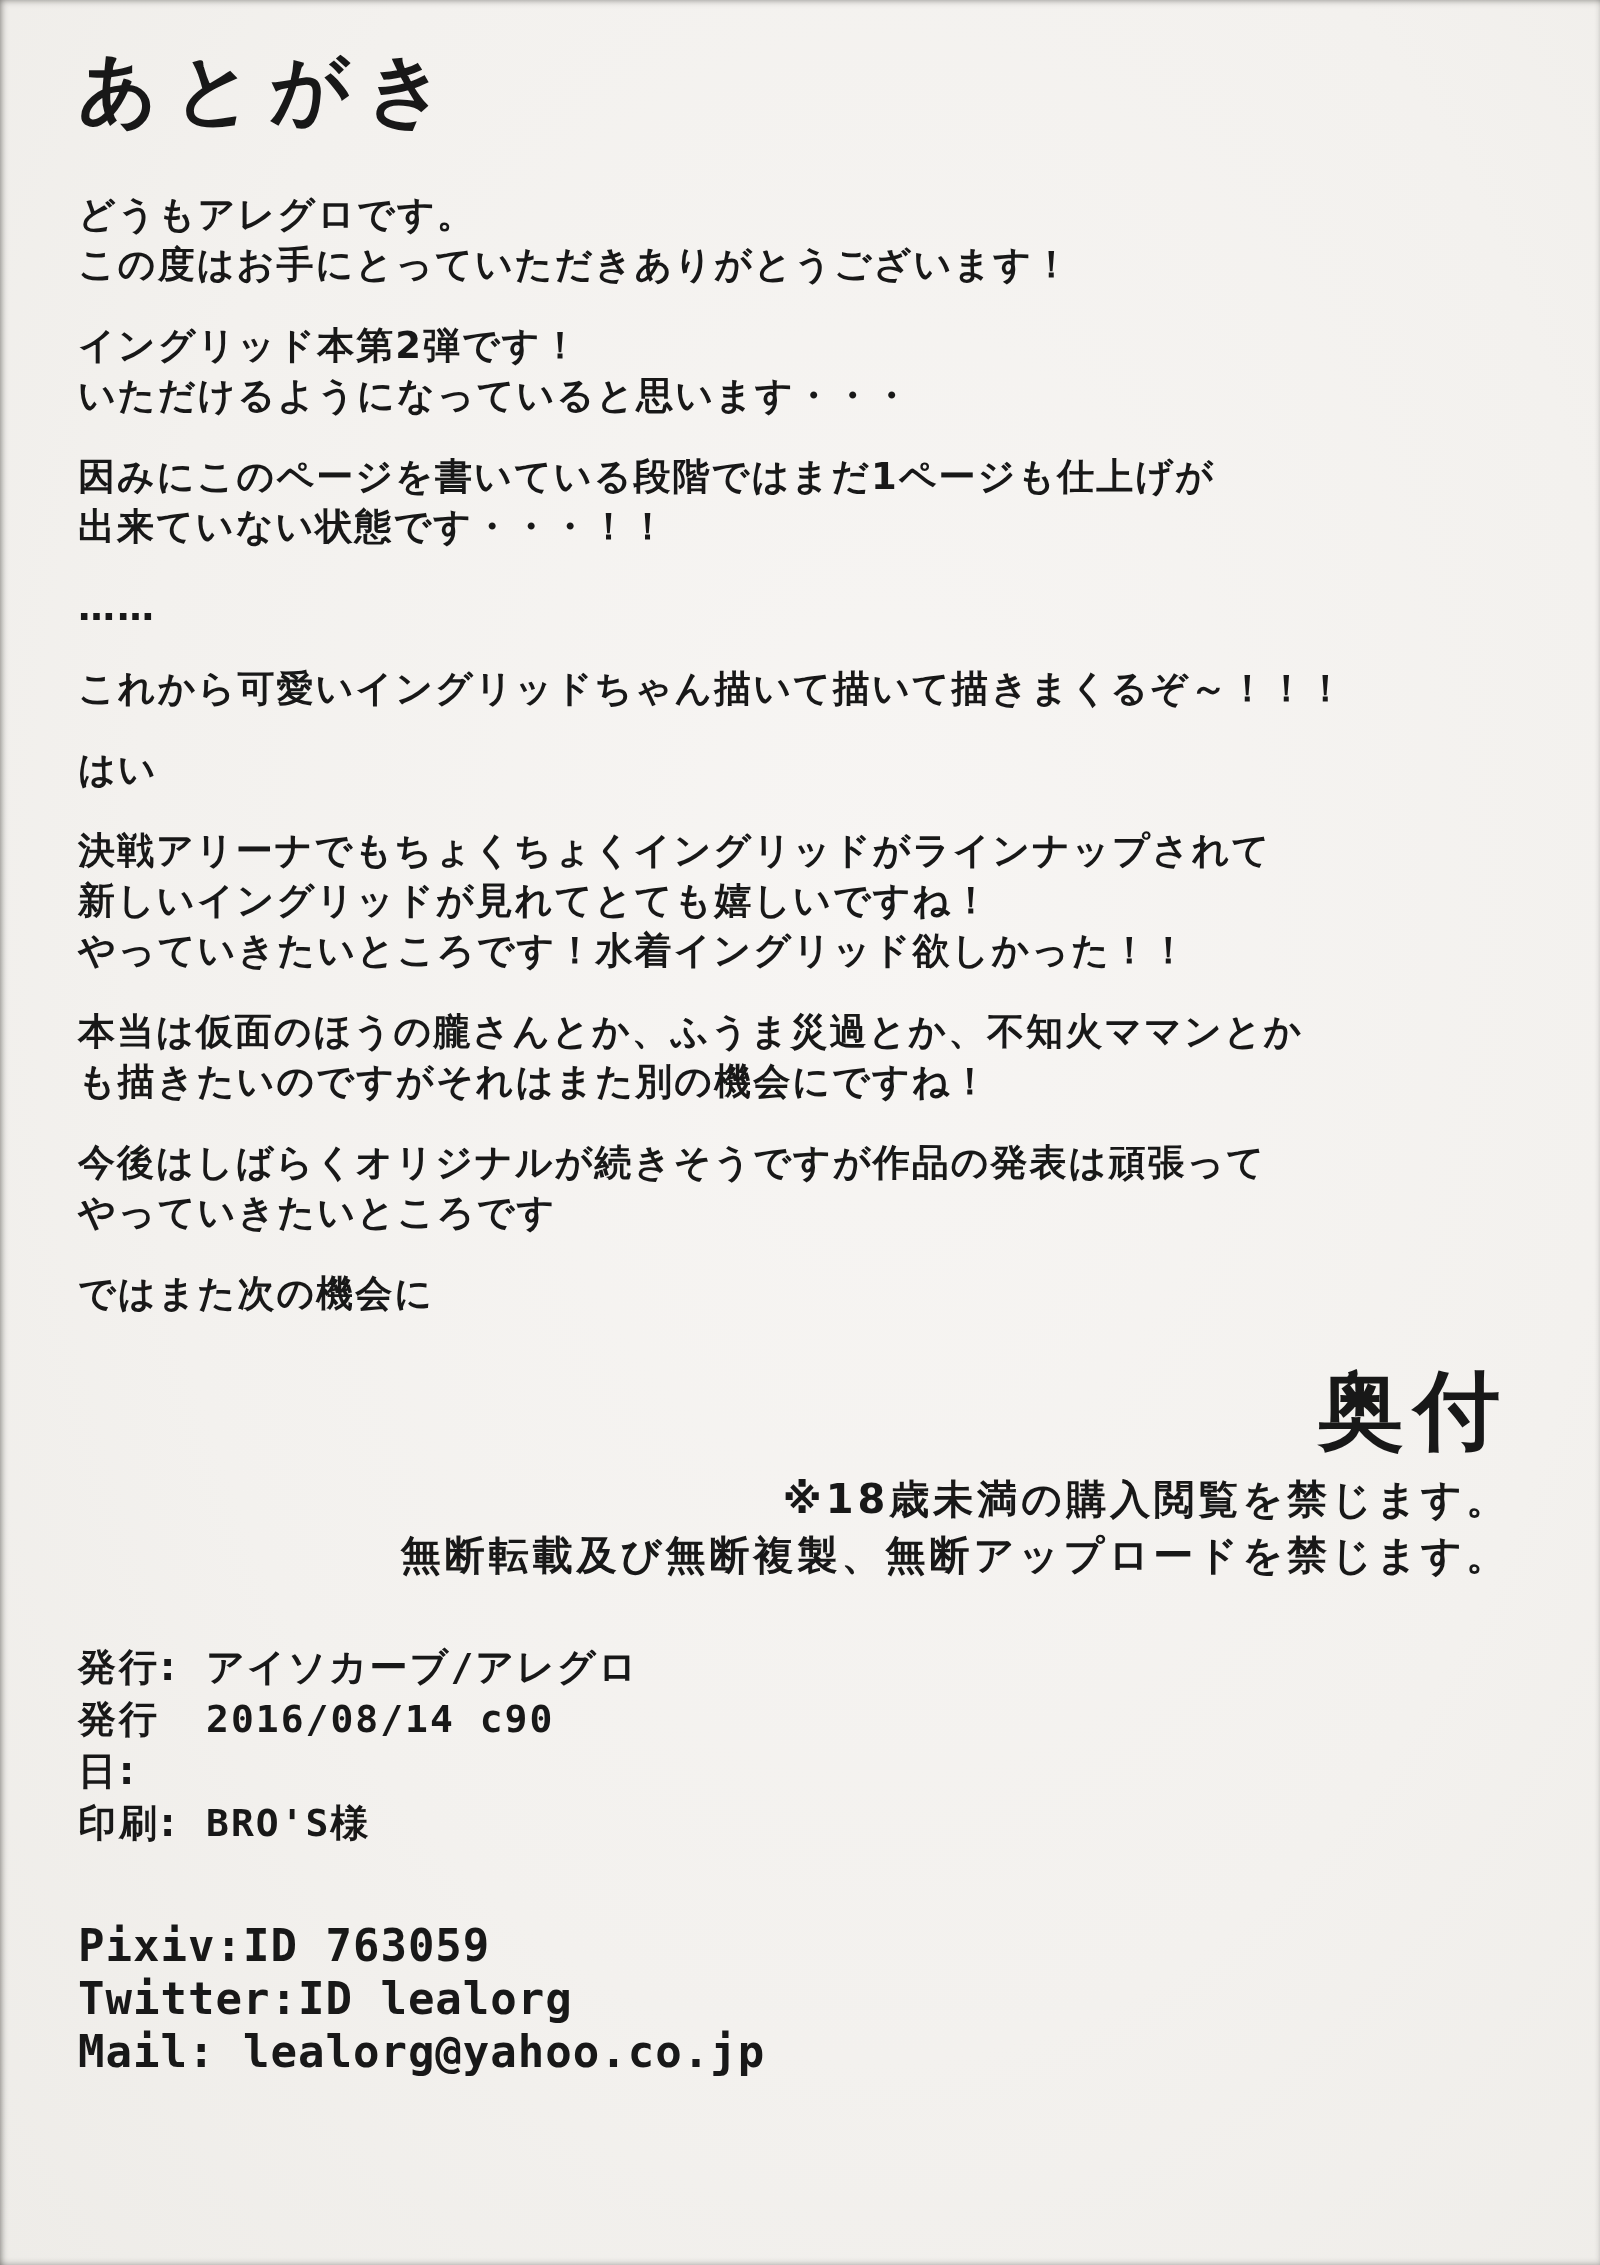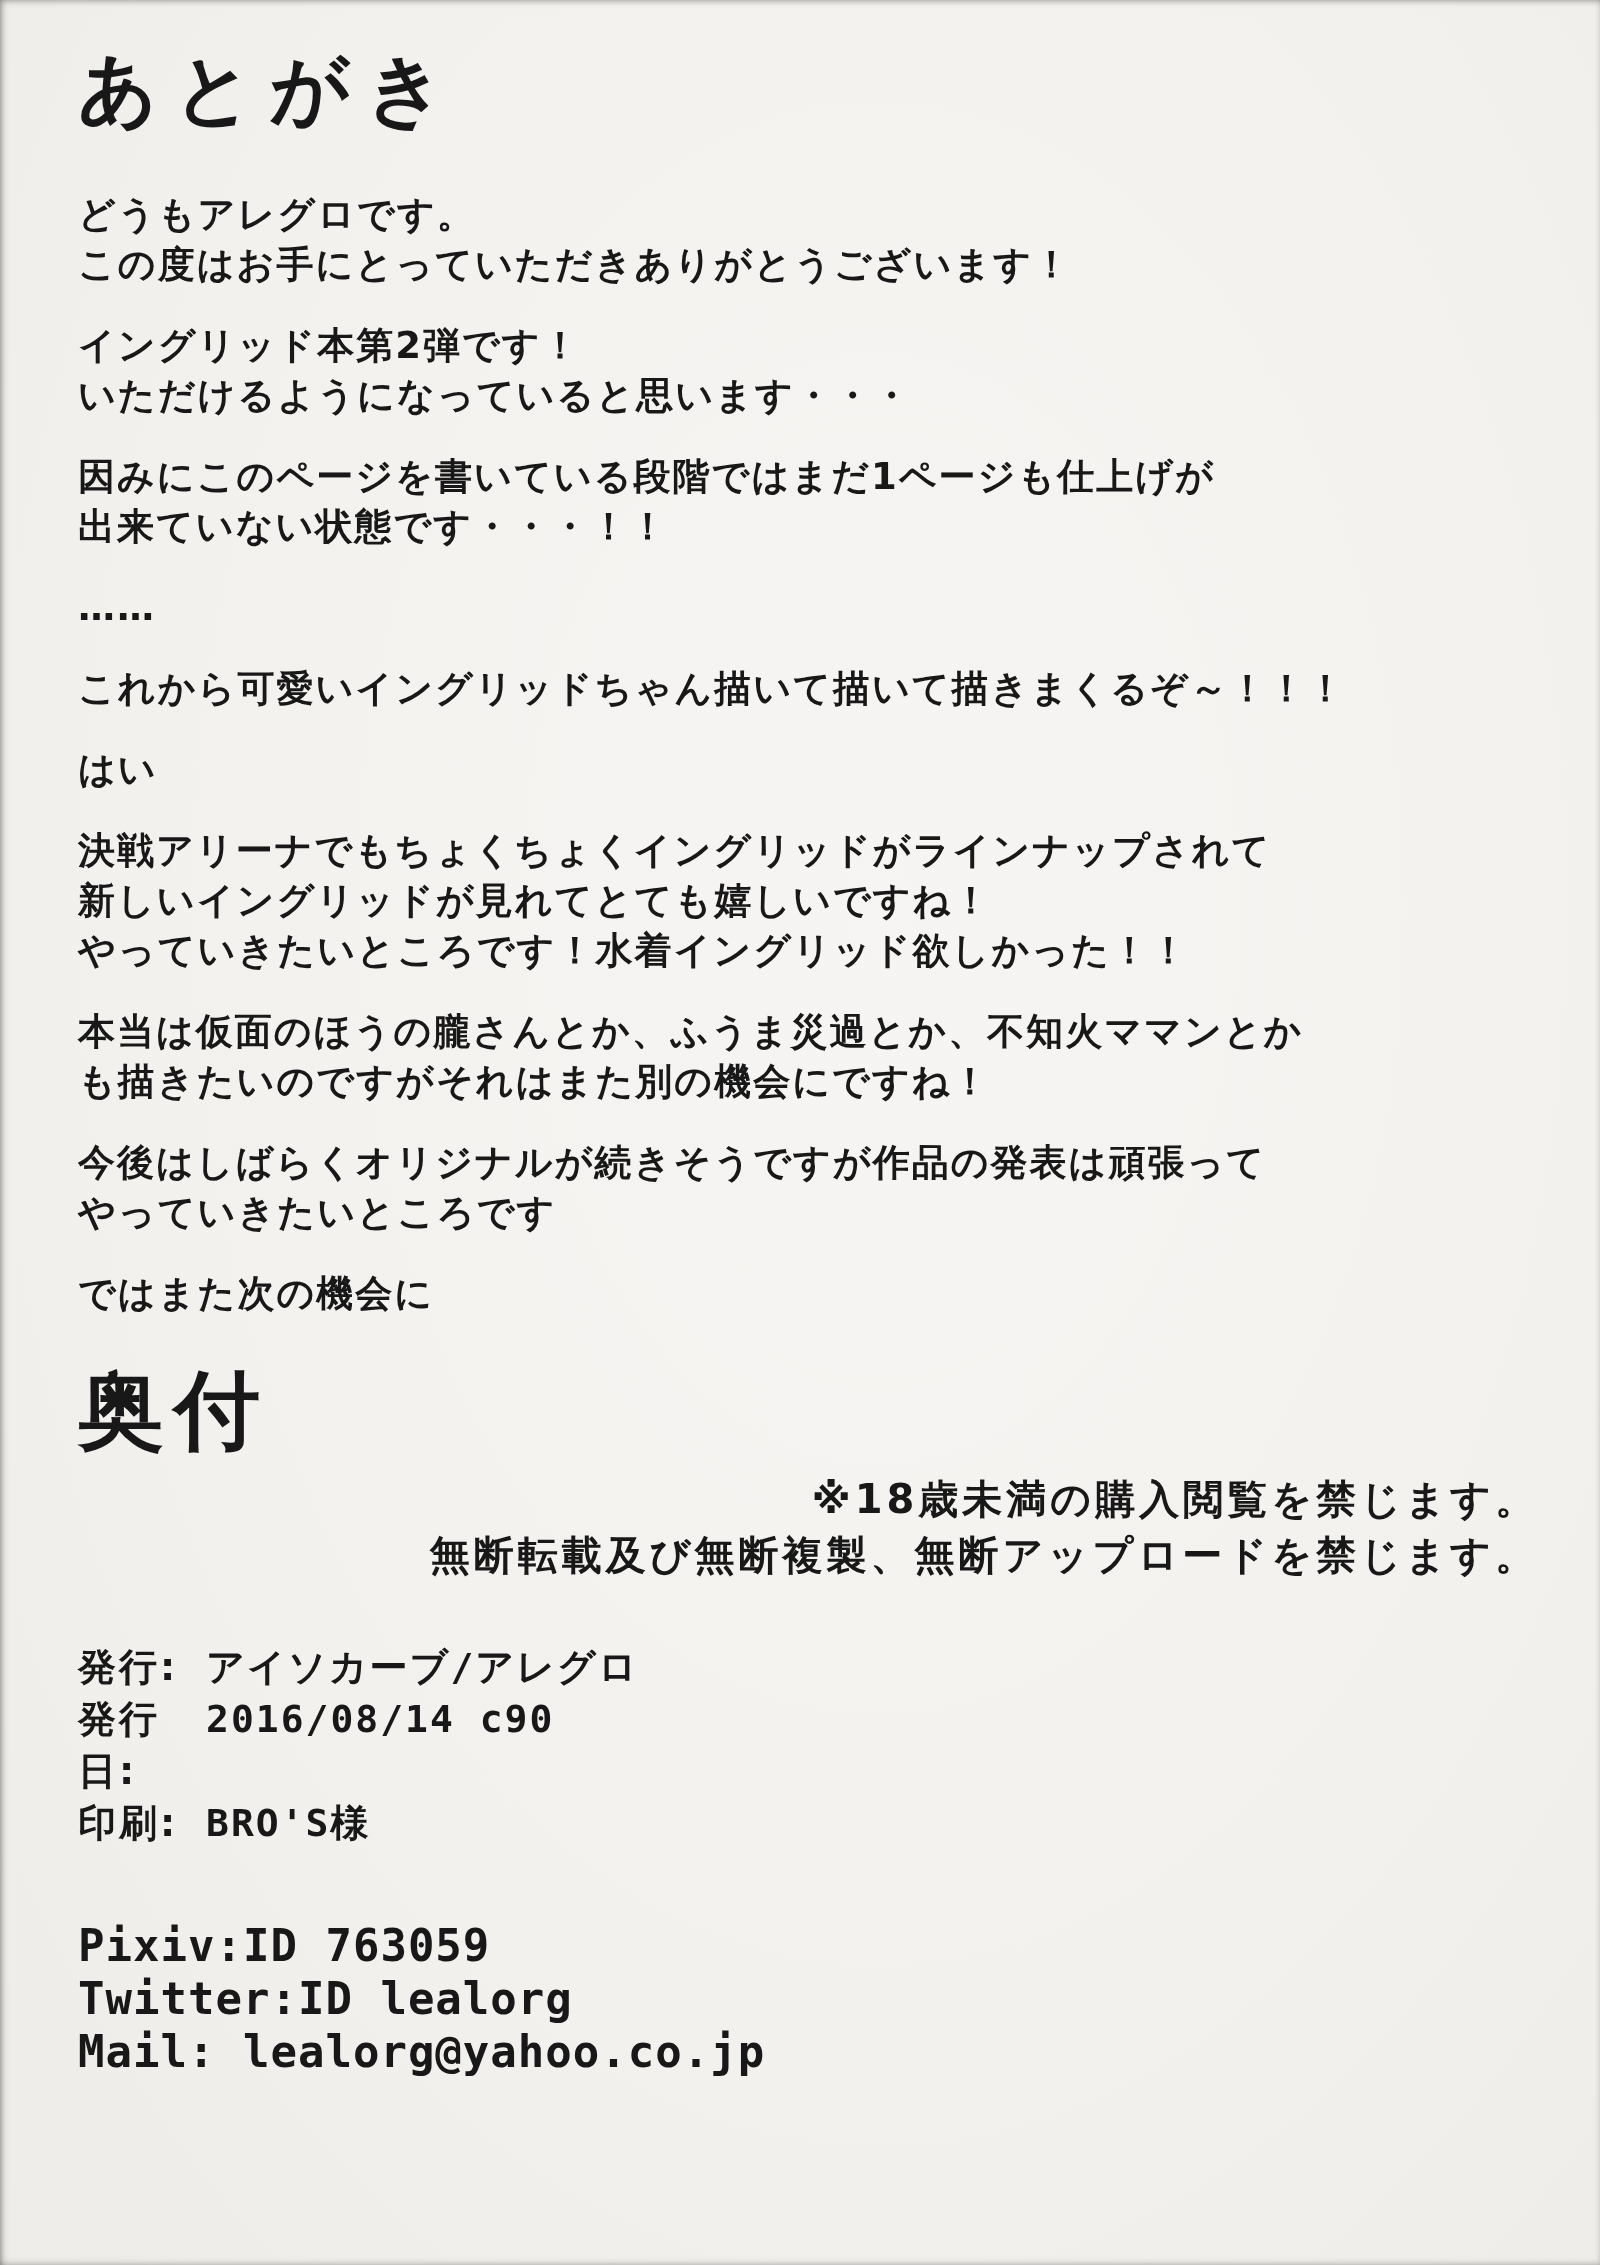--- a/index.html
+++ b/index.html
@@ -12,21 +12,21 @@
     width: 1600px;
     height: 2265px;
     margin: 0 auto;
     background:
       radial-gradient(ellipse at 55% 40%, #f7f5f3 0%, #f3f1ee 60%, #eeecE8 100%);
     background-color: #f3f1ee;
     color: #181818;
     font-family: "DejaVu Sans", sans-serif;
     overflow: hidden;
     box-sizing: border-box;
-    padding: 42px 61px 0 78px;
+    padding: 42px 90px 0 78px;
   }
   .page::before {
     content: "";
     position: absolute;
     inset: 0;
     pointer-events: none;
     box-shadow:
       inset 4px 3px 7px -3px rgba(40, 38, 35, 0.55),
       inset -2px -4px 6px -3px rgba(40, 38, 35, 0.30);
   }
@@ -48,20 +48,21 @@
   }
   .line {
     white-space: pre;
   }
   .colophon-title {
     font-size: 86px;
     font-weight: bold;
     letter-spacing: 10px;
     line-height: 1;
     margin: 48px 0 18px 0;
+    text-align: right;
   }
   .notices {
     font-size: 40px;
     font-weight: bold;
     letter-spacing: 4px;
     line-height: 56px;
     margin-bottom: 58px;
     text-align: right;
   }
   .pub-table {

